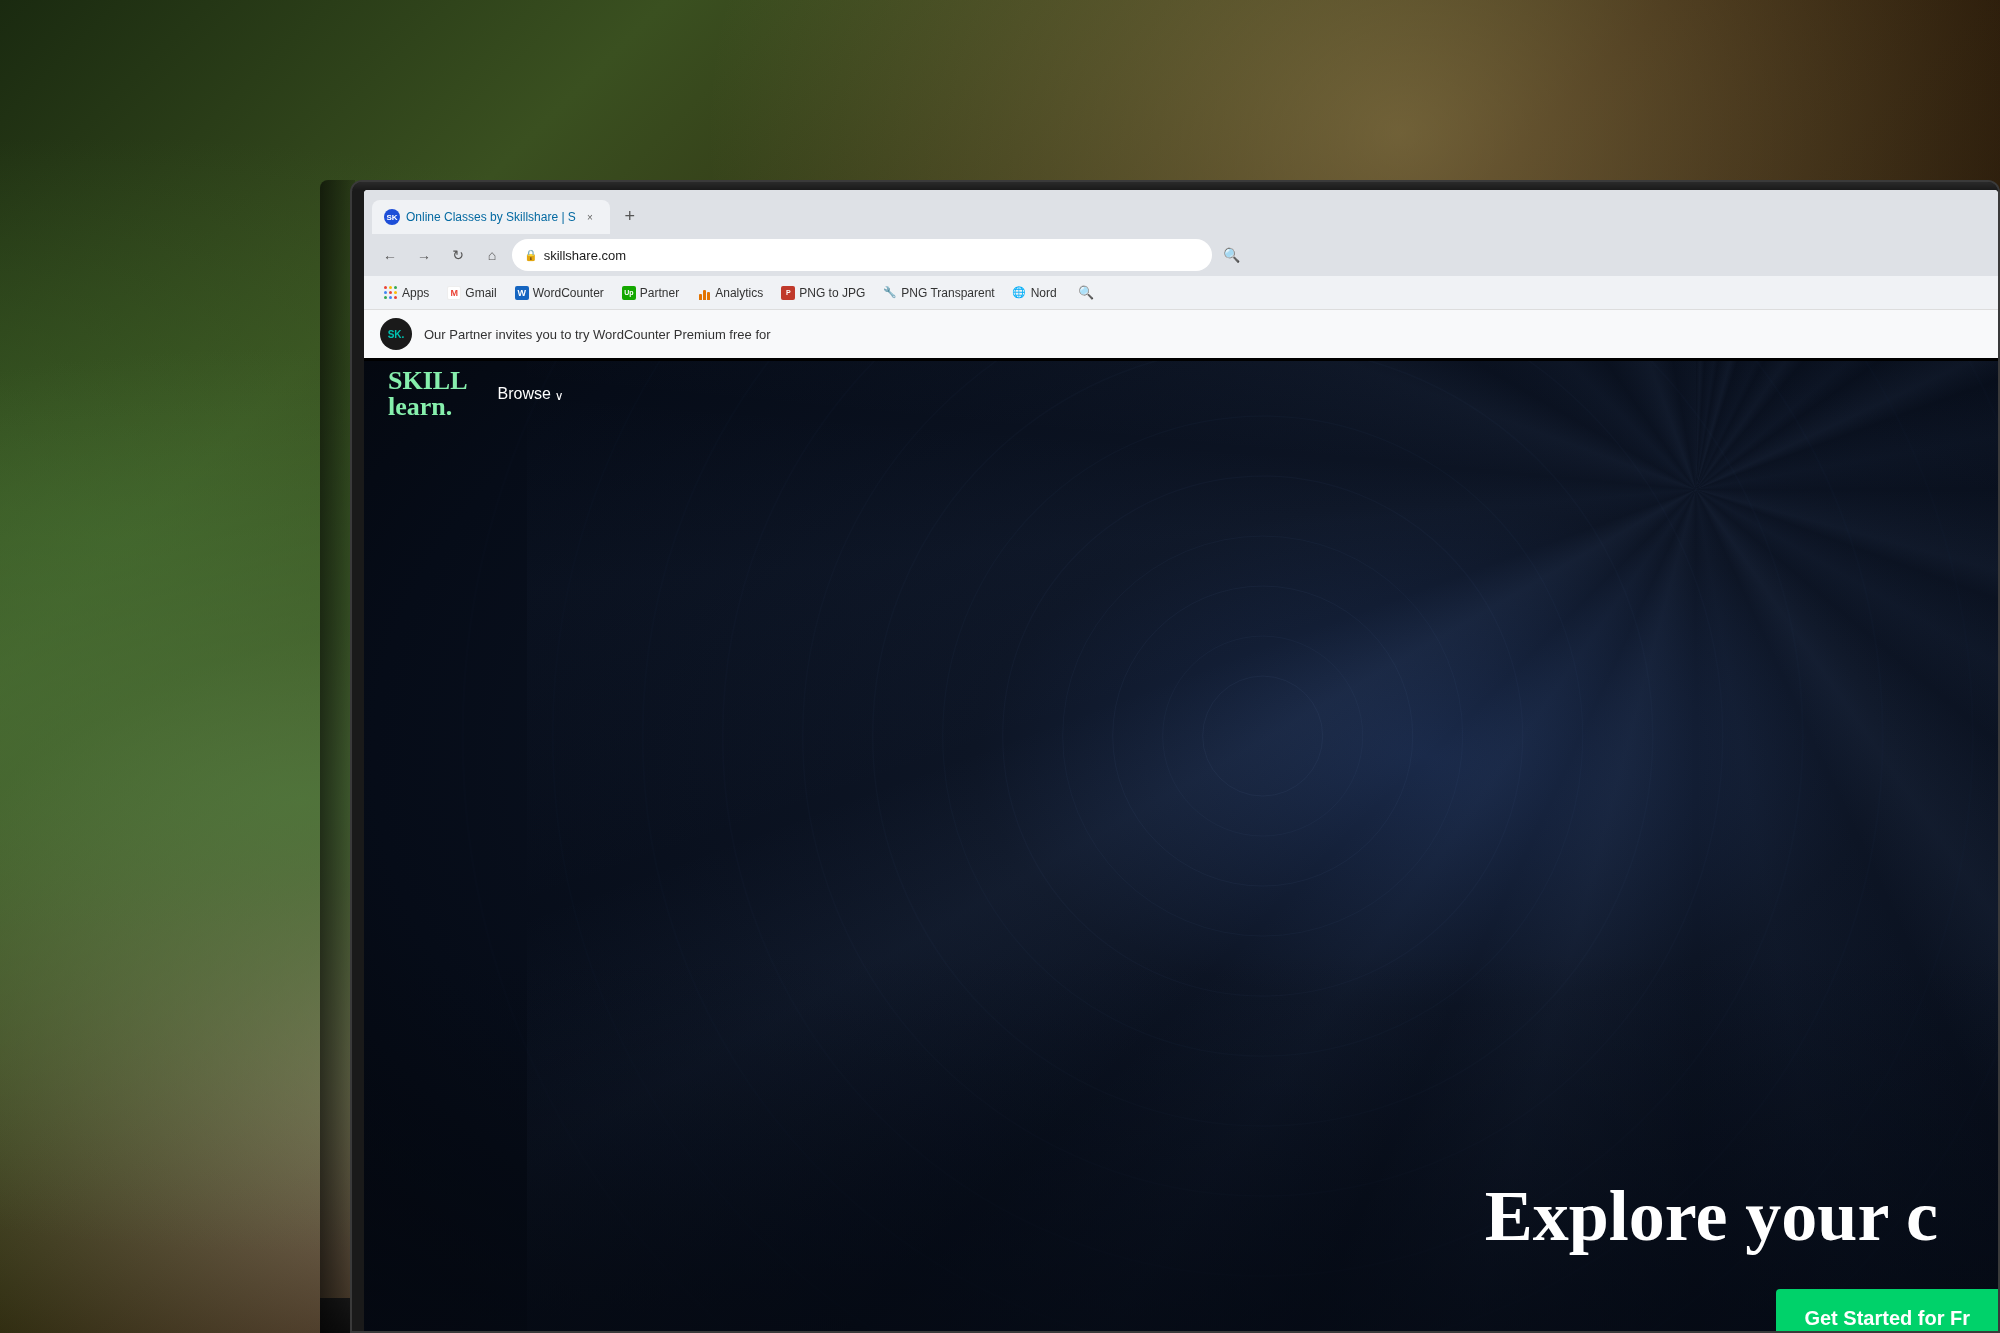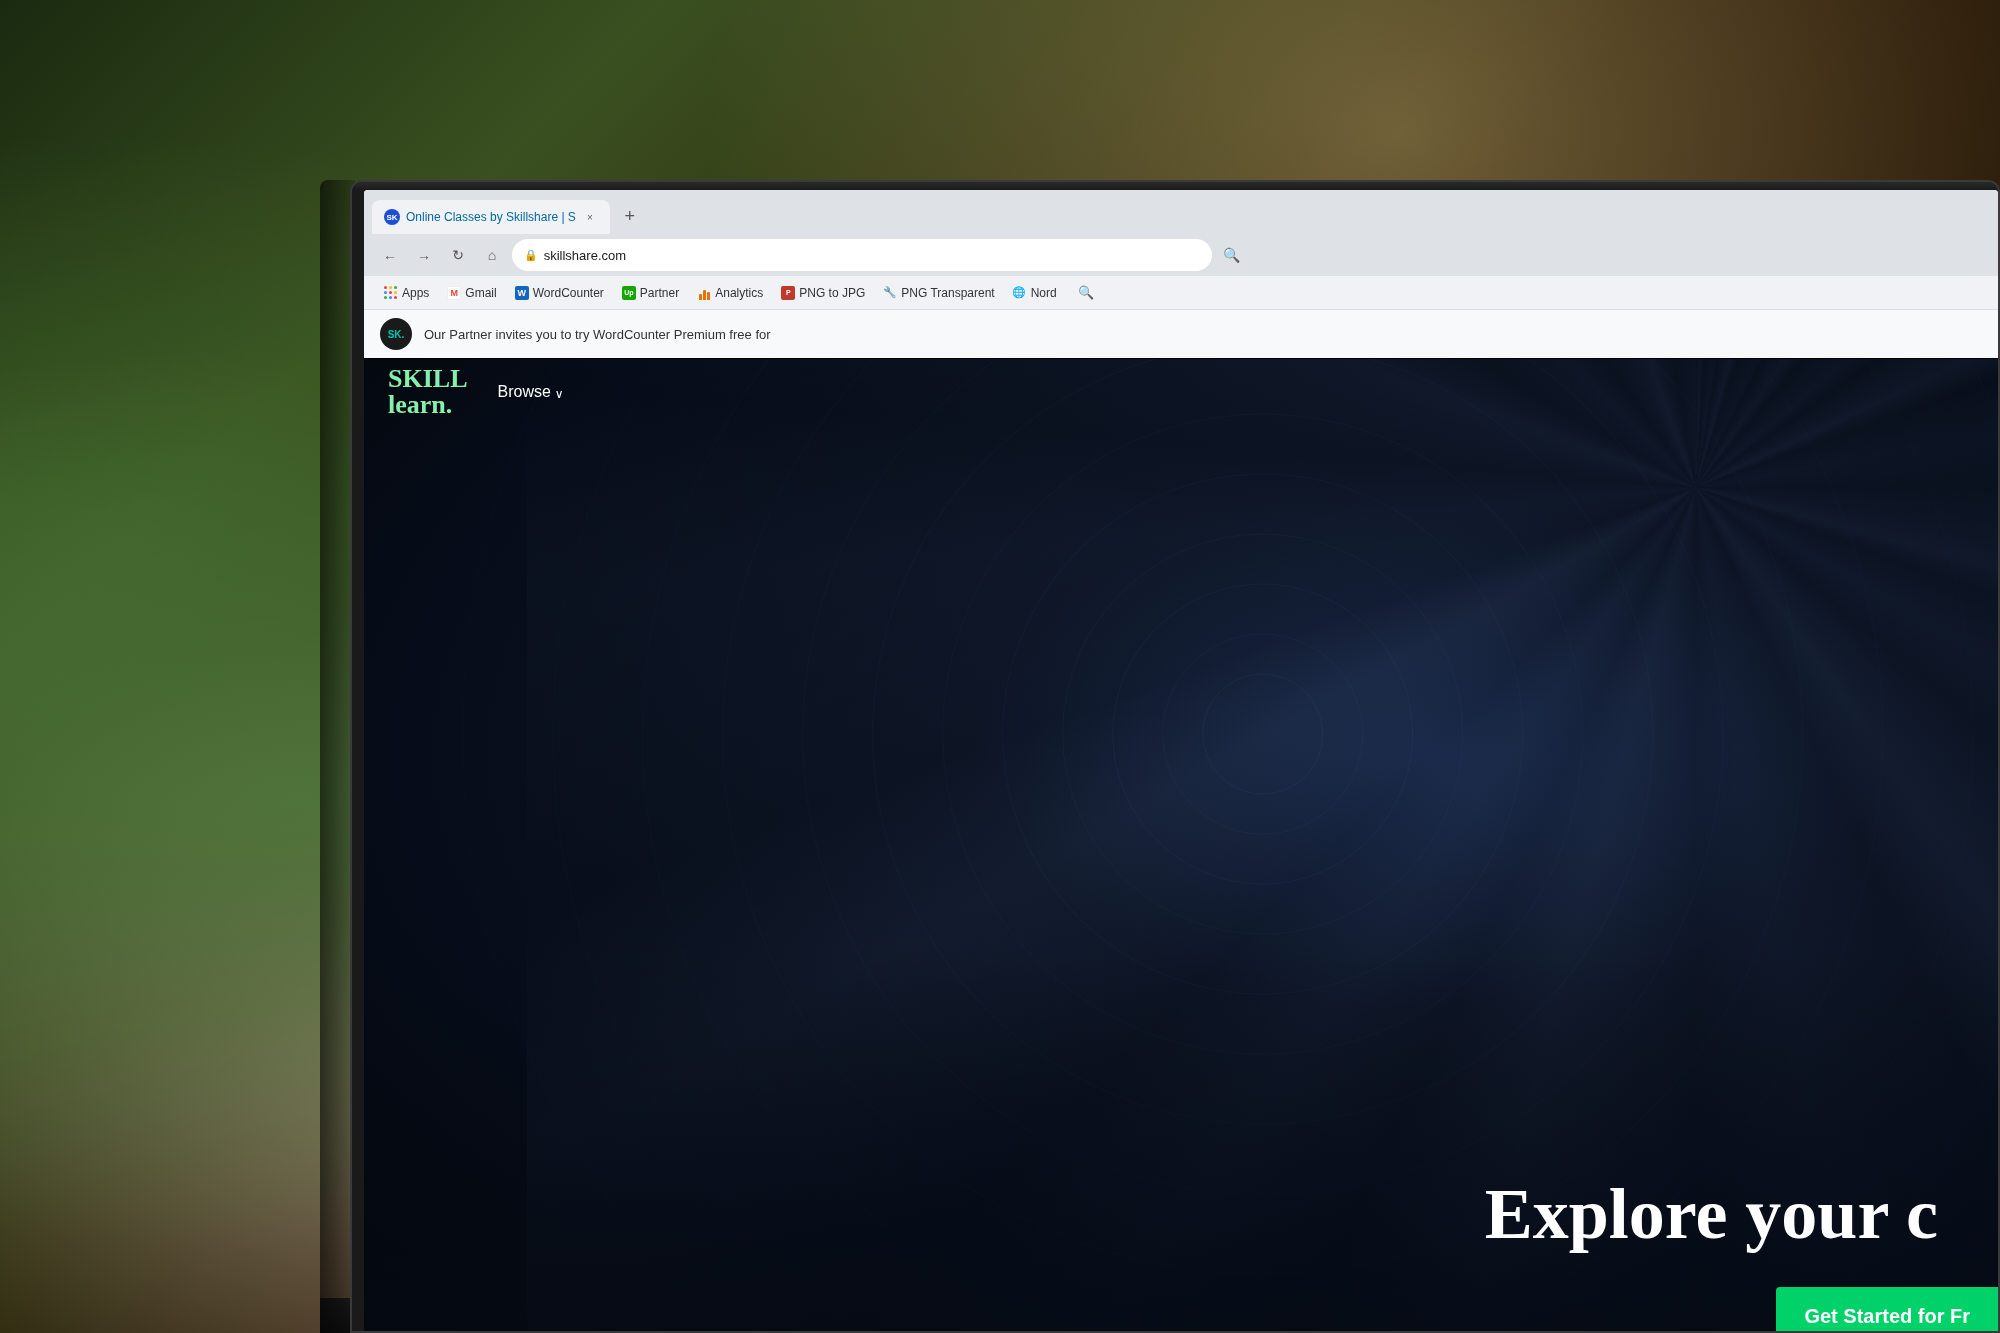--- a/index.html
+++ b/index.html
@@ -211,21 +211,21 @@
       justify-content: center;
       font-size: 10px;
     }
 
     
     .notification-bar {
       display: flex;
       align-items: center;
       padding: 8px 16px;
       background: #f8f9fa;
-      border-bottom: 1px solid #000000;
+      border-bottom: 3px solid #000000;
       gap: 12px;
     }
 
     .sk-logo-small {
       width: 32px;
       height: 32px;
       border-radius: 50%;
       background: #1a1a1a;
       display: flex;
       align-items: center;

